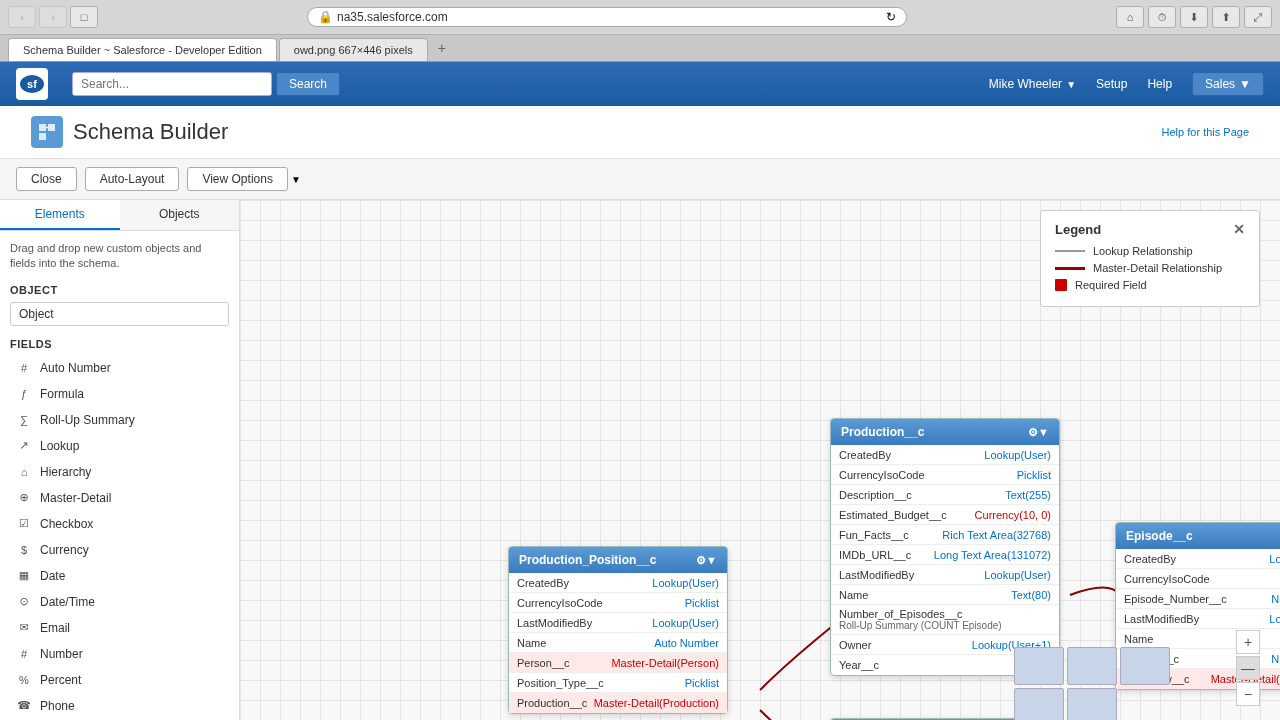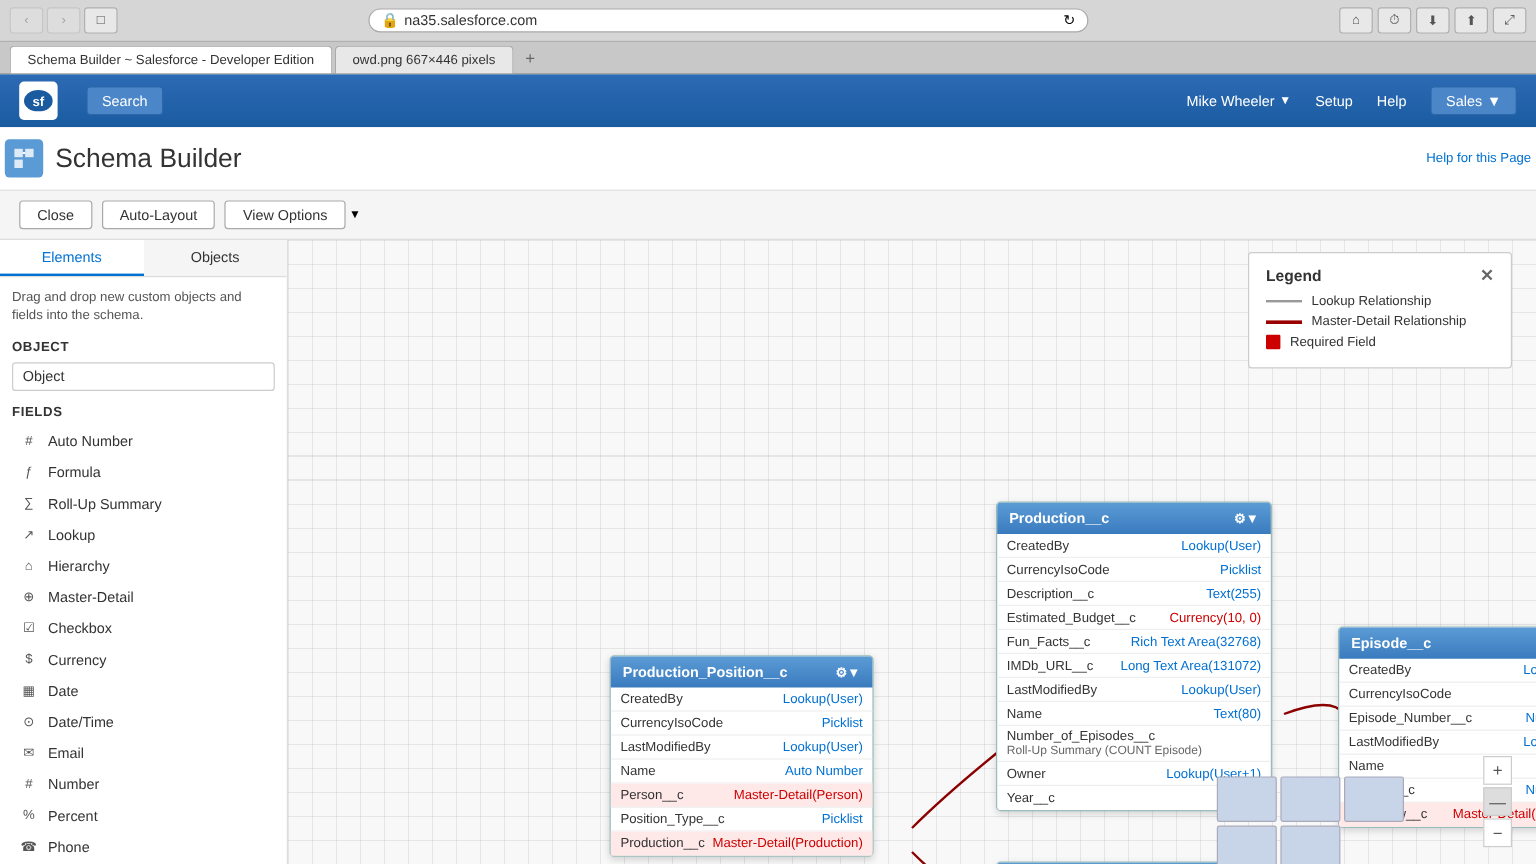--- a/index.html
+++ b/index.html
@@ -27,21 +27,21 @@
     .sf-search-area { display: flex; align-items: center; gap: 4px; margin-left: 8px; }
     .sf-search-input { width: 200px; padding: 4px 8px; border: 1px solid #aad; border-radius: 3px; font-size: 12px; }
     .sf-search-btn { background: #4a86c8; color: white; border: 1px solid #2a66a8; padding: 4px 12px; border-radius: 3px; font-size: 12px; cursor: pointer; }
     .sf-nav-right { margin-left: auto; display: flex; align-items: center; gap: 20px; color: white; font-size: 12px; }
     .sf-user { display: flex; align-items: center; gap: 4px; cursor: pointer; }
     .sf-user-arrow { font-size: 10px; }
     .sf-nav-link { color: white; cursor: pointer; font-size: 12px; }
     .sf-sales-btn { background: #4a86c8; color: white; border: 1px solid #2a66a8; padding: 4px 12px; border-radius: 3px; font-size: 12px; cursor: pointer; display: flex; gap: 4px; }
 
     
-    .page-header { background: white; padding: 10px 4px; display: flex; align-items: center; justify-content: space-between; border-bottom: 1px solid #ddd; box-shadow: 0 1px 3px rgba(0,0,0,0.1); gap: 28px; }
+    .page-header { background: white; padding: 10px 31px; display: flex; align-items: center; justify-content: space-between; border-bottom: 1px solid #ddd; box-shadow: 0 1px 3px rgba(0,0,0,0.1); gap: 28px; }
     .page-title-area { display: flex; align-items: center; gap: 10px; }
     .page-icon { width: 32px; height: 32px; background: #5b9bd5; border-radius: 4px; display: flex; align-items: center; justify-content: center; color: white; font-size: 16px; }
     .page-title { font-size: 22px; font-weight: 300; color: #333; }
     .help-link { font-size: 11px; color: #0070d2; cursor: pointer; }
 
     
     .toolbar { background: #f5f5f5; padding: 8px 16px; display: flex; gap: 8px; border-bottom: 1px solid #ddd; }
     .toolbar-btn { padding: 4px 14px; border: 1px solid #aaa; border-radius: 3px; background: white; font-size: 12px; cursor: pointer; color: #333; }
     .toolbar-dropdown { display: flex; align-items: center; gap: 3px; }
     .toolbar-dropdown-arrow { font-size: 10px; }
@@ -125,20 +125,21 @@
 <div class="sf-header">
   <div class="sf-logo">
     <div class="sf-logo-icon">
       <svg width="24" height="18" viewBox="0 0 24 18">
         <ellipse cx="12" cy="9" rx="12" ry="9" fill="#1a5ba0"></ellipse>
         <text x="12" y="13" text-anchor="middle" fill="white" font-size="11" font-weight="bold">sf</text>
       </svg>
     </div>
   </div>
   <div class="sf-search-area">
+    <input class="sf-search-input" placeholder="Search..." style="">
     <button class="sf-search-btn">Search</button>
   </div>
   <div class="sf-nav-right">
     <div class="sf-user">
       <span>Mike Wheeler</span>
       <span class="sf-user-arrow">▼</span>
     </div>
     <span class="sf-nav-link">Setup</span>
     <span class="sf-nav-link">Help</span>
     <div class="sf-sales-btn">

